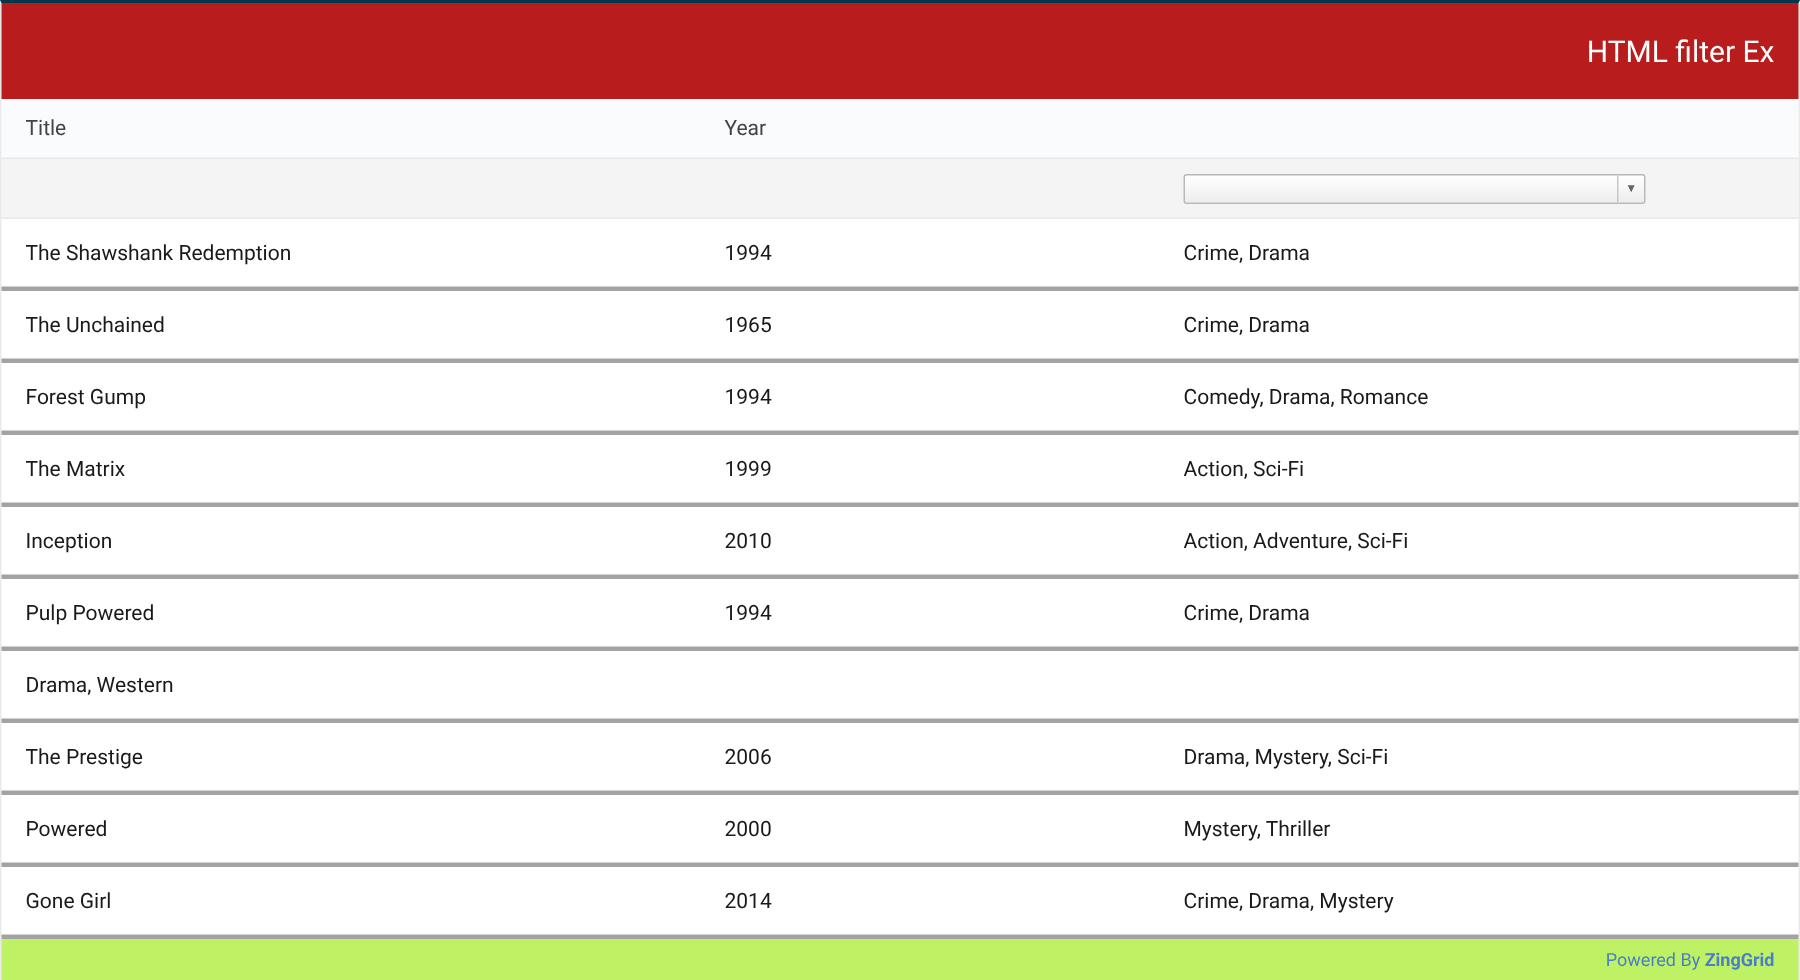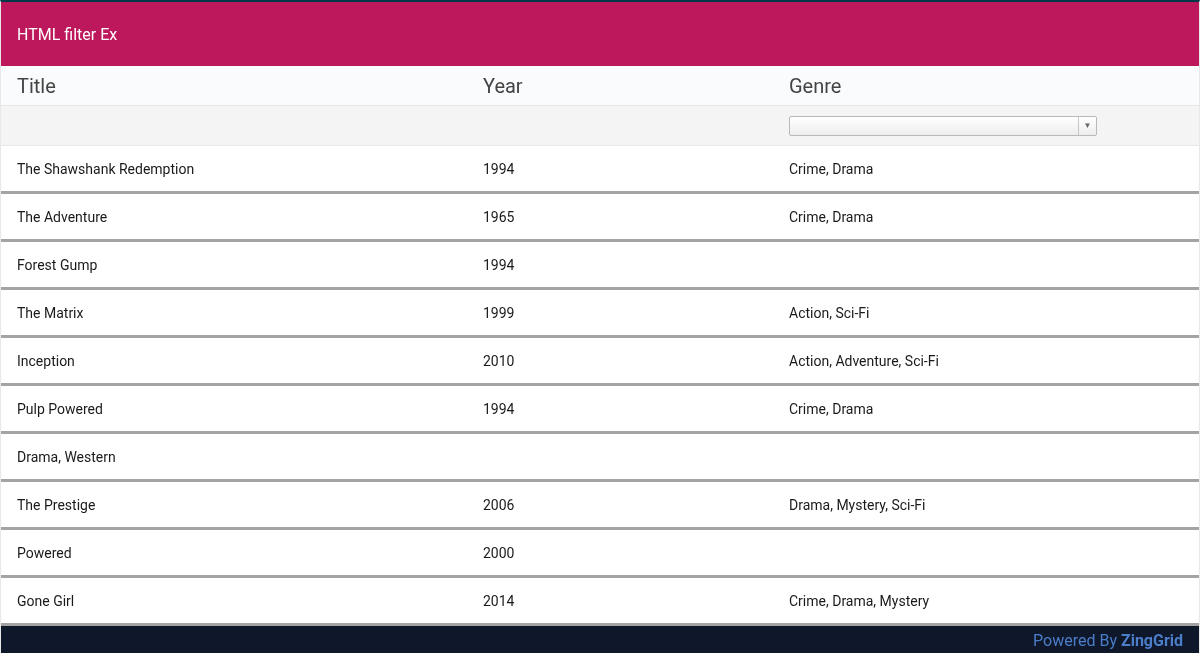--- a/index.html
+++ b/index.html
@@ -13,39 +13,40 @@
       color: #1a1a1a;
       background: #fff;
       width: 1200px;
     }
     .grid-wrap {
       border: 1px solid #e8e8e8;
       border-top: 2px solid #003749;
       width: 1200px;
     }
     .caption {
-      background: #be185d;
+      background: #b91c1c;
       color: #fff;
-      font-size: 16px;
+      font-size: 20px;
       font-weight: 400;
       padding: 19px 16px;
       height: 64px;
       display: flex;
       align-items: center;
+      justify-content: flex-end;
     }
     .header-row {
       display: flex;
       background: #fafbfc;
       border-bottom: 1px solid #e8e8e8;
       height: 40px;
       align-items: center;
     }
     .header-cell {
       padding: 0 16px;
-      font-size: 20px;
+      font-size: 14px;
       color: #444;
     }
     .col-title  { flex: 0 0 466px; }
     .col-year   { flex: 0 0 306px; }
     .col-genre  { flex: 1 1 auto; }
     .filter-row {
       display: flex;
       background: #f4f4f4;
       border-bottom: 1px solid #e8e8e8;
       height: 40px;
@@ -89,26 +90,26 @@
       align-items: center;
       background: #fff;
     }
     .data-cell {
       padding: 0 16px;
       font-size: 14px;
       color: #1a1a1a;
     }
     .footer {
       height: 28px;
-      background: #0f172a;
+      background: #bef264;
       display: flex;
       justify-content: flex-end;
       align-items: center;
       padding: 0 16px;
-      font-size: 16px;
+      font-size: 12px;
       color: #4b7dc9;
     }
     .footer .brand {
       font-weight: 700;
     }
   </style>
 </head>
 <body>
 
 <div class="grid-wrap">
@@ -116,23 +117,20 @@
   <div class="caption">
     <span>HTML filter Ex</span>
   </div>
 
   <div class="header-row">
     <div class="header-cell col-title">
       <span>Title</span>
     </div>
     <div class="header-cell col-year">
       <span>Year</span>
-    </div>
-    <div class="header-cell col-genre">
-      <span>Genre</span>
     </div>
   </div>
 
   <div class="filter-row">
     <div class="filter-cell col-title"></div>
     <div class="filter-cell col-year"></div>
     <div class="filter-cell col-genre">
       <div class="dropdown">
         <span></span>
         <span class="arrow-box"></span>
@@ -140,27 +138,28 @@
     </div>
   </div>
 
   <div id="rows-container">
       <div class="data-row">
         <div class="data-cell col-title">The Shawshank Redemption</div>
         <div class="data-cell col-year">1994</div>
         <div class="data-cell col-genre">Crime, Drama</div>
       </div>
       <div class="data-row">
-        <div class="data-cell col-title">The Adventure</div>
+        <div class="data-cell col-title">The Unchained</div>
         <div class="data-cell col-year">1965</div>
         <div class="data-cell col-genre">Crime, Drama</div>
       </div>
       <div class="data-row">
         <div class="data-cell col-title">Forest Gump</div>
         <div class="data-cell col-year">1994</div>
+        <div class="data-cell col-genre">Comedy, Drama, Romance</div>
       </div>
       <div class="data-row">
         <div class="data-cell col-title">The Matrix</div>
         <div class="data-cell col-year">1999</div>
         <div class="data-cell col-genre">Action, Sci-Fi</div>
       </div>
       <div class="data-row">
         <div class="data-cell col-title">Inception</div>
         <div class="data-cell col-year">2010</div>
         <div class="data-cell col-genre">Action, Adventure, Sci-Fi</div>
@@ -174,20 +173,21 @@
         <div class="data-cell col-genre">Drama, Western</div>
       </div>
       <div class="data-row">
         <div class="data-cell col-title">The Prestige</div>
         <div class="data-cell col-year">2006</div>
         <div class="data-cell col-genre">Drama, Mystery, Sci-Fi</div>
       </div>
       <div class="data-row">
         <div class="data-cell col-title">Powered</div>
         <div class="data-cell col-year">2000</div>
+        <div class="data-cell col-genre">Mystery, Thriller</div>
       </div>
       <div class="data-row">
         <div class="data-cell col-title">Gone Girl</div>
         <div class="data-cell col-year">2014</div>
         <div class="data-cell col-genre">Crime, Drama, Mystery</div>
       </div>
     </div>
 
   <div class="footer">
     <a>

